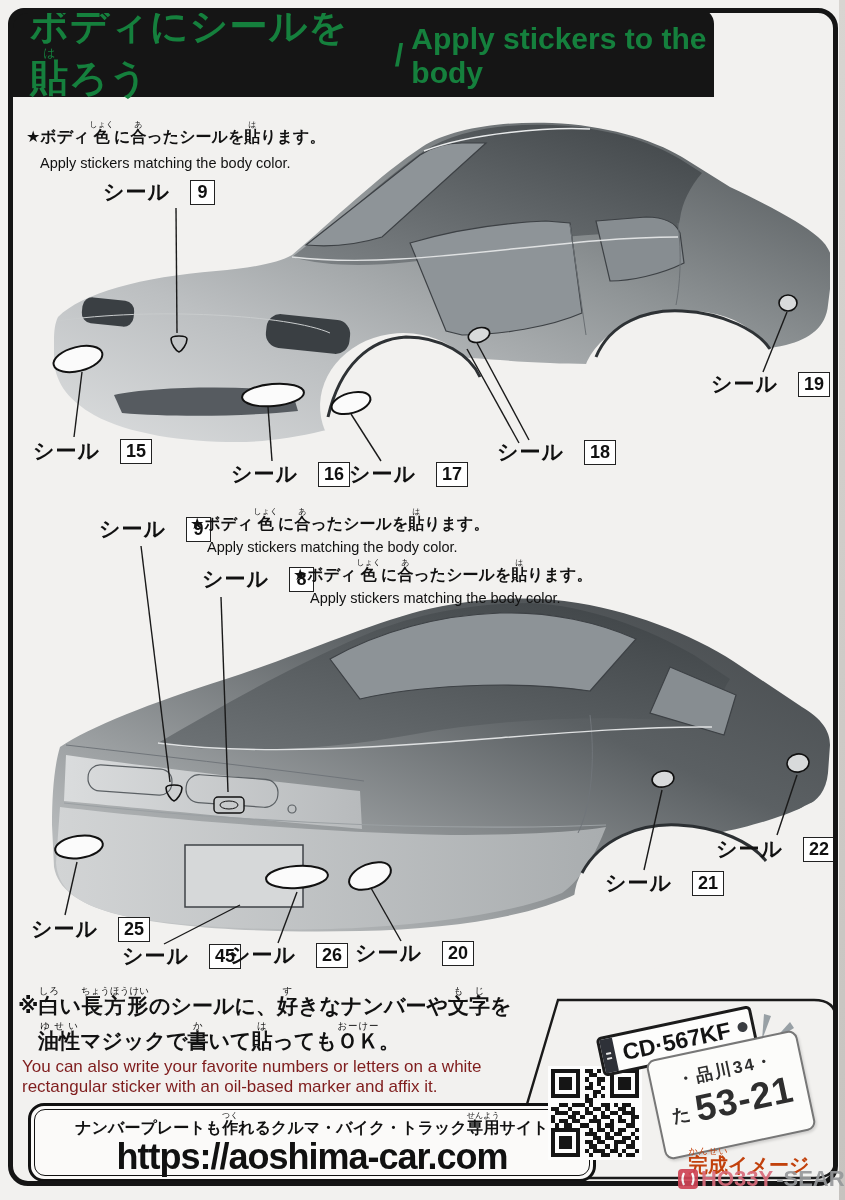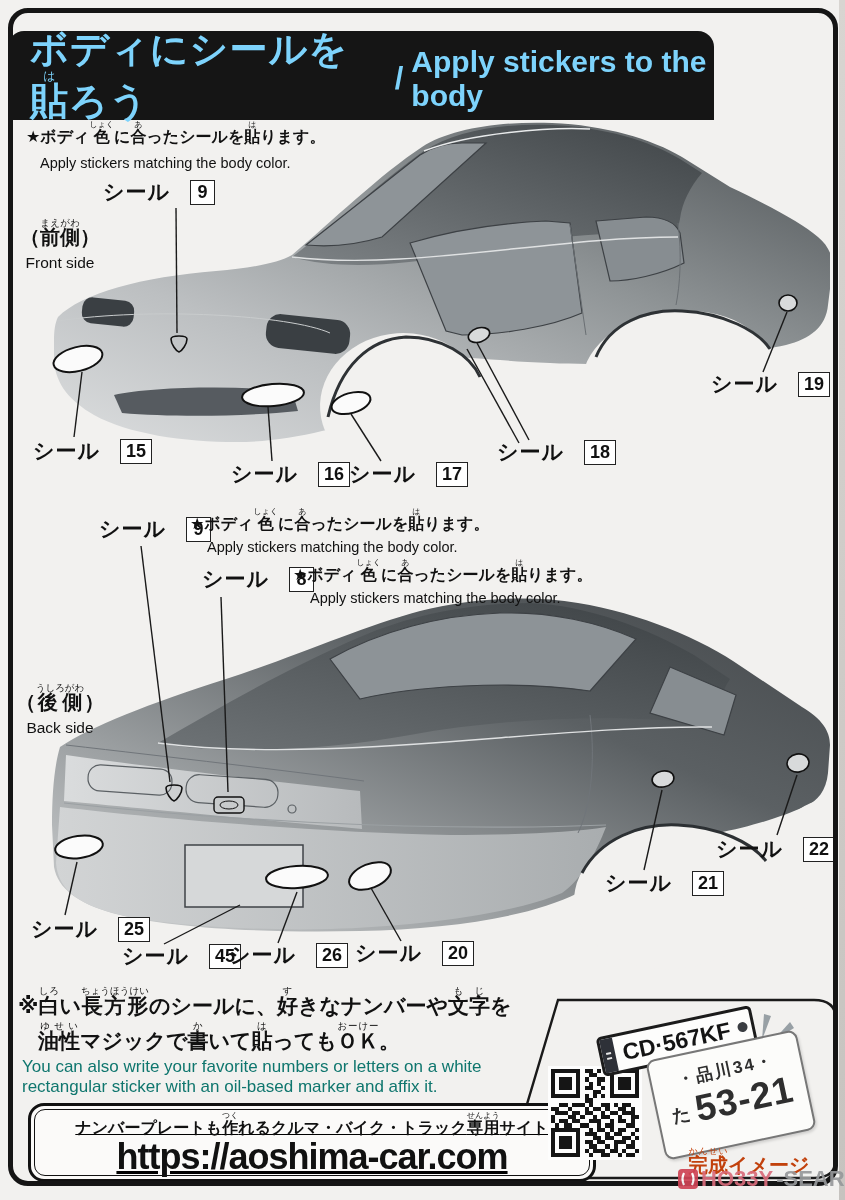--- a/index.html
+++ b/index.html
@@ -6,21 +6,21 @@
   body{font-family:"Liberation Sans","DejaVu Sans",sans-serif;background:#e8e6e3;}
   #sheet{position:relative;width:845px;height:1200px;background:#f2f1ef;overflow:hidden;}
   
   .frame{position:absolute;left:8px;top:8px;width:830px;height:1178px;border:5px solid #151515;
          border-radius:20px;box-sizing:border-box;z-index:4;pointer-events:none;}
   .scan-right{position:absolute;right:0;top:0;width:6px;height:100%;
          background:linear-gradient(#d8d5d1,#c6c3bf);z-index:8;}
   
   .header{position:absolute;left:8px;top:8px;width:706px;height:89px;background:#151515;
           border-radius:16px 16px 0 0;display:flex;align-items:center;padding-left:22px;
-          box-sizing:border-box;color:#7dd3fc;z-index:2;margin-top:23px;}
+          box-sizing:border-box;color:#15803d;z-index:2;}
   .title-jp{font-size:38px;font-weight:bold;letter-spacing:1px;}
   .title-div{font-size:31px;font-weight:bold;margin:6px 8px 0 12px;}
   .title-en{font-size:30px;font-weight:bold;margin-top:6px;letter-spacing:0px;}
   ruby{ruby-position:over;}
   rt{font-size:10px;font-weight:normal;letter-spacing:0;}
   .header rt{font-size:12px;}
   
   .jpnote{position:absolute;font-size:16px;font-weight:bold;color:#111;z-index:3;white-space:nowrap;}
   .jpnote rt{font-size:8px;}
   .ennote{position:absolute;font-size:14.5px;color:#111;z-index:3;white-space:nowrap;}
@@ -44,27 +44,27 @@
              padding:0 5px;line-height:23px;min-width:13px;text-align:center;color:#111;}
   .lf9 {left:103px;top:178px;} .lf15{left:33px; top:437px;} .lf16{left:231px;top:460px;}
   .lf17{left:349px;top:460px;} .lf18{left:497px;top:438px;} .lf19{left:711px;top:370px;}
   .lb9 {left:99px; top:515px;} .lb8 {left:202px;top:565px;} .lb25{left:31px; top:915px;}
   .lb29{left:122px;top:942px;} .lb26{left:229px;top:941px;} .lb20{left:355px;top:939px;}
   .lb21{left:605px;top:869px;} .lb22{left:716px;top:835px;}
   
   .mnote-jp{position:absolute;font-size:21px;font-weight:bold;color:#111;z-index:3;white-space:nowrap;}
   .mnote-jp rt{font-size:9.5px;}
   .mn1{left:18px;top:986px;} .mn2{left:38px;top:1021px;}
-  .mnote-en{position:absolute;font-size:17px;color:#0f766e;z-index:3;white-space:nowrap;}
+  .mnote-en{position:absolute;font-size:17px;color:#7f1d1d;z-index:3;white-space:nowrap;}
   .me1{left:22px;top:1057px;} .me2{left:22px;top:1077px;}
   
   .site-box{position:absolute;left:28px;top:1103px;width:568px;height:79px;border:3px solid #111;
             border-radius:16px;box-sizing:border-box;background:#fbfaf9;z-index:3;}
   .site-inner{position:absolute;inset:3px;border:1.5px solid #111;border-radius:11px;
-              display:flex;flex-direction:column;align-items:center;justify-content:center;text-decoration:underline;}
+              display:flex;flex-direction:column;align-items:center;justify-content:center;}
   .site-jp{font-size:16px;font-weight:bold;color:#111;white-space:nowrap;}
   .site-jp rt{font-size:8px;}
   .site-url{font-size:36px;font-weight:bold;color:#111;letter-spacing:-1px;margin-top:0px;line-height:1;}
   
   .plate-euro{position:absolute;left:598px;top:1021px;width:158px;height:40px;background:#fdfdfc;
               border:3px solid #1b1b1b;border-radius:5px;transform:rotate(-12deg);z-index:5;
               display:flex;align-items:center;box-sizing:border-box;}
   .euro-band{width:13px;height:100%;background:#2e3138;border-radius:1px 0 0 1px;
              display:flex;flex-direction:column;justify-content:center;gap:3px;align-items:center;}
   .euro-band i{display:block;width:5px;height:2px;background:#e8e8e8;}
@@ -101,29 +101,21 @@
 
   <div class="header">
     <span class="title-jp"><ruby><span>ボディにシールを</span><rt></rt></ruby><ruby><span>貼</span><rt>は</rt></ruby><ruby><span>ろう</span><rt></rt></ruby></span>
     <span class="title-div">/</span>
     <span class="title-en">Apply stickers to the body</span>
   </div>
 
   <div class="jpnote topnote-jp"><ruby><span>★ボディ</span><rt></rt></ruby><ruby><span>色</span><rt>しょく</rt></ruby><ruby><span>に</span><rt></rt></ruby><ruby><span>合</span><rt>あ</rt></ruby><ruby><span>ったシールを</span><rt></rt></ruby><ruby><span>貼</span><rt>は</rt></ruby><ruby><span>ります。</span><rt></rt></ruby></div>
   <div class="ennote topnote-en">Apply stickers matching the body color.</div>
 
-  <div class="sideview front-side">
-    <div class="jp"><ruby><span>（</span><rt></rt></ruby><ruby><span>前側</span><rt>まえがわ</rt></ruby><ruby><span>）</span><rt></rt></ruby></div>
-    <div class="en">Front side</div>
-  </div>
-
-  <div class="sideview back-side">
-    <div class="jp"><ruby><span>（</span><rt></rt></ruby><ruby><span>後側</span><rt>うしろがわ</rt></ruby><ruby><span>）</span><rt></rt></ruby></div>
-    <div class="en">Back side</div>
-  </div>
+
 
   <svg class="carsvg" style="left:30px;top:95px;" width="800" height="395" viewBox="0 0 800 395">
     <defs>
       <linearGradient id="g1" x1="0" y1="1" x2="1" y2="0">
         <stop offset="0" stop-color="#dcdedf"></stop>
           <stop offset="0.3" stop-color="#bcbfc1"></stop>
         <stop offset="0.6" stop-color="#8f9496"></stop>
           <stop offset="1" stop-color="#4c5154"></stop>
       </linearGradient>
       <linearGradient id="g1c" x1="0" y1="1" x2="1" y2="0">

